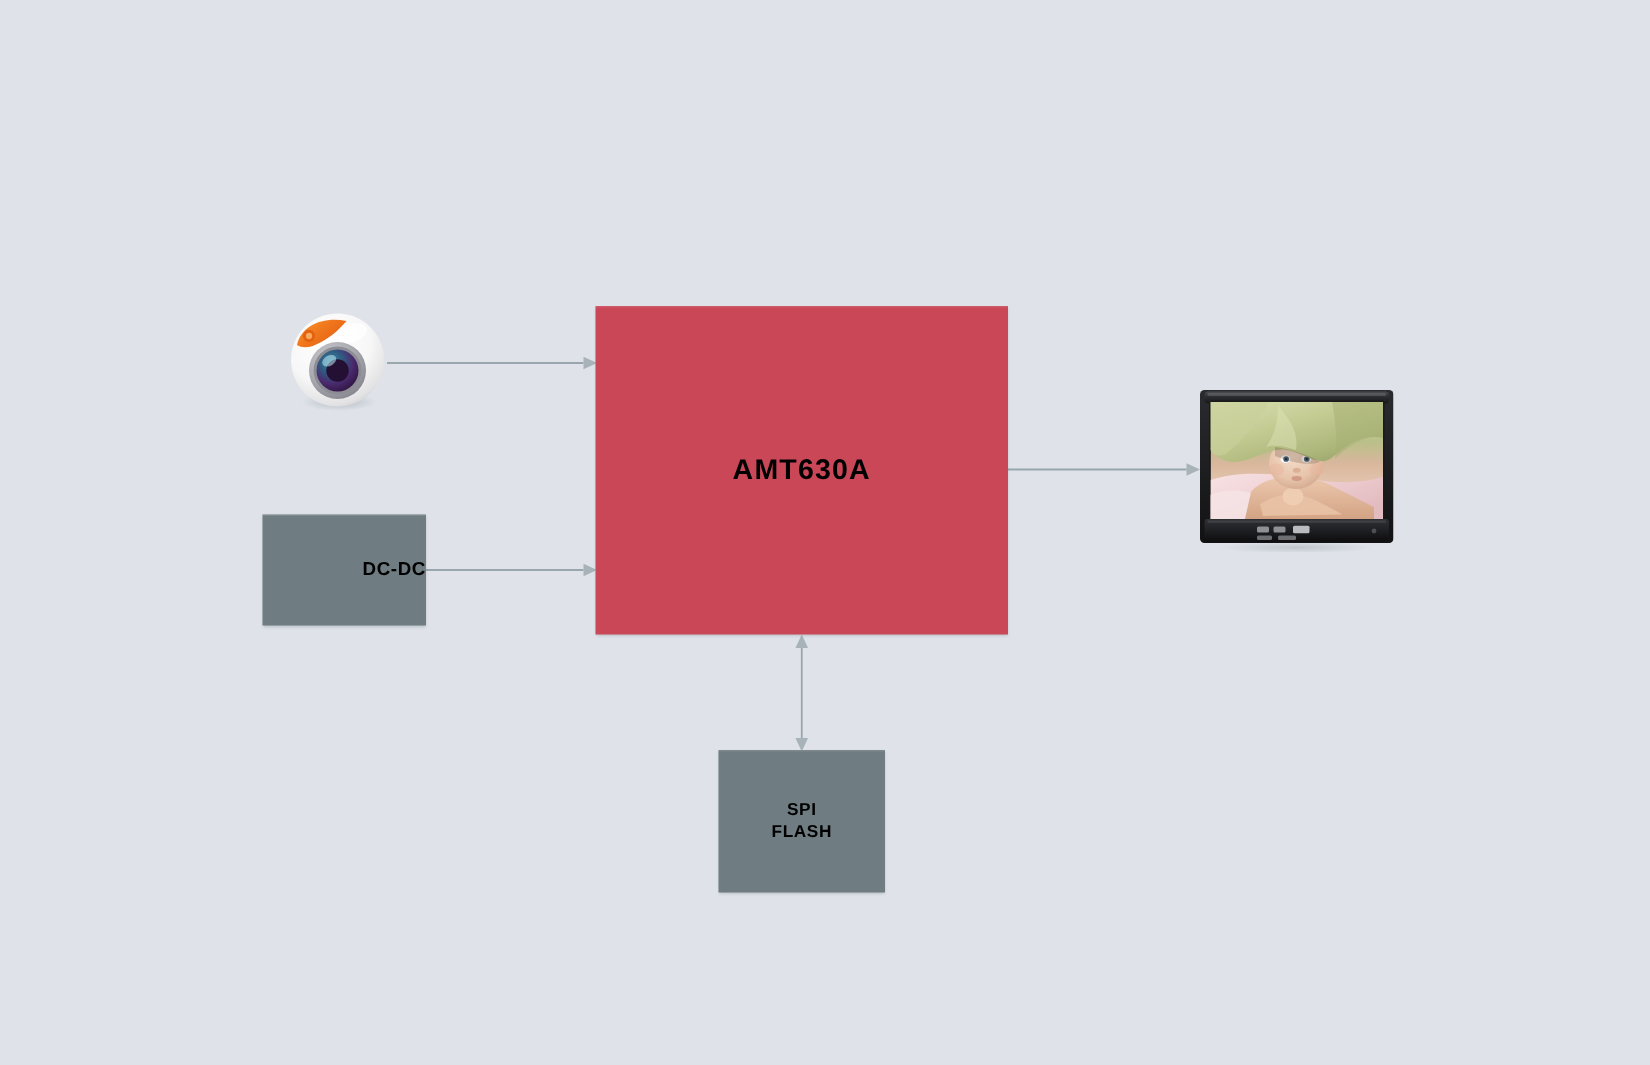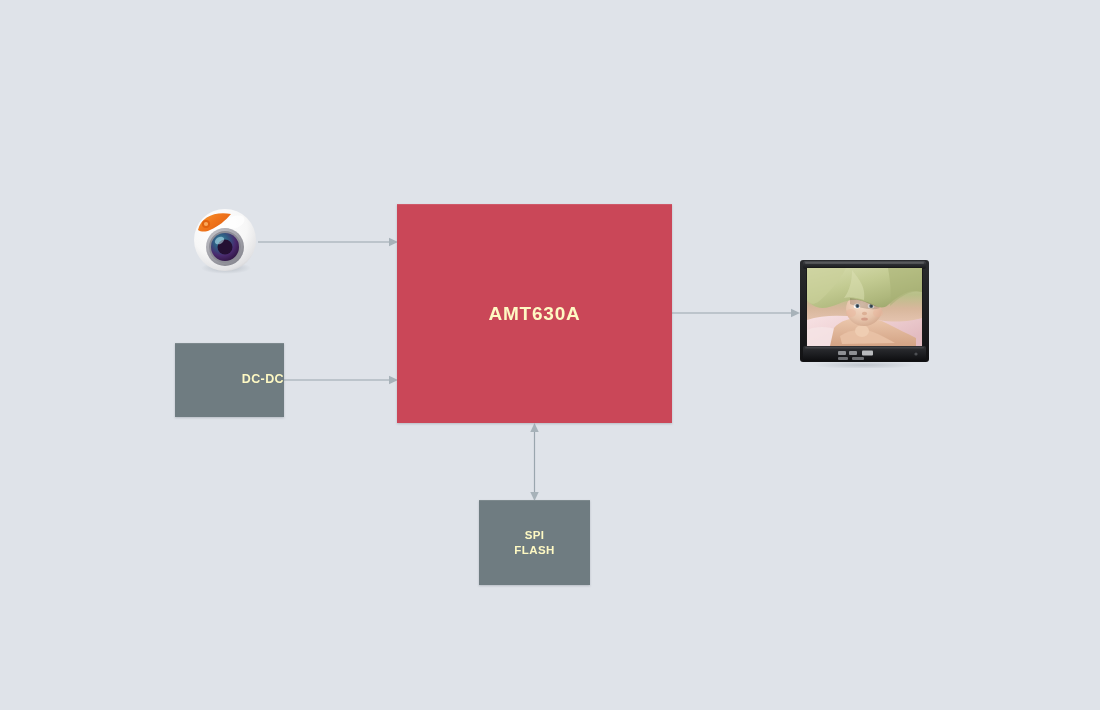--- a/index.html
+++ b/index.html
@@ -20,21 +20,21 @@
   }
 
   
   .block {
     position: absolute;
     box-sizing: border-box;
     display: flex;
     align-items: center;
     justify-content: center;
     text-align: center;
-    color: #fef9c3;
+    color: #000000;
     font-weight: bold;
     letter-spacing: .4px;
     line-height: 1.25;
     box-shadow: 0 1px 2px rgba(90,100,110,.30),
                 inset 0 1px 0 rgba(255,255,255,.10);
   }
   .block-soc {
     left: 397px;
     top: 204px;
     width: 275px;
@@ -49,21 +49,21 @@
     width: 109px;
     height: 74px;
     background: #6f7c81;
     font-size: 12.5px;
     justify-content: flex-end;
   }
   .block-spi {
     left: 479px;
     top: 500px;
     width: 111px;
-    height: 85px;
+    height: 95px;
     background: #6f7c81;
     font-size: 11.5px;
   }
   .block-spi .lbl { white-space: pre-line; }
 
   
   .conn { position: absolute; }
   .conn svg { display: block; overflow: visible; }
 
   

